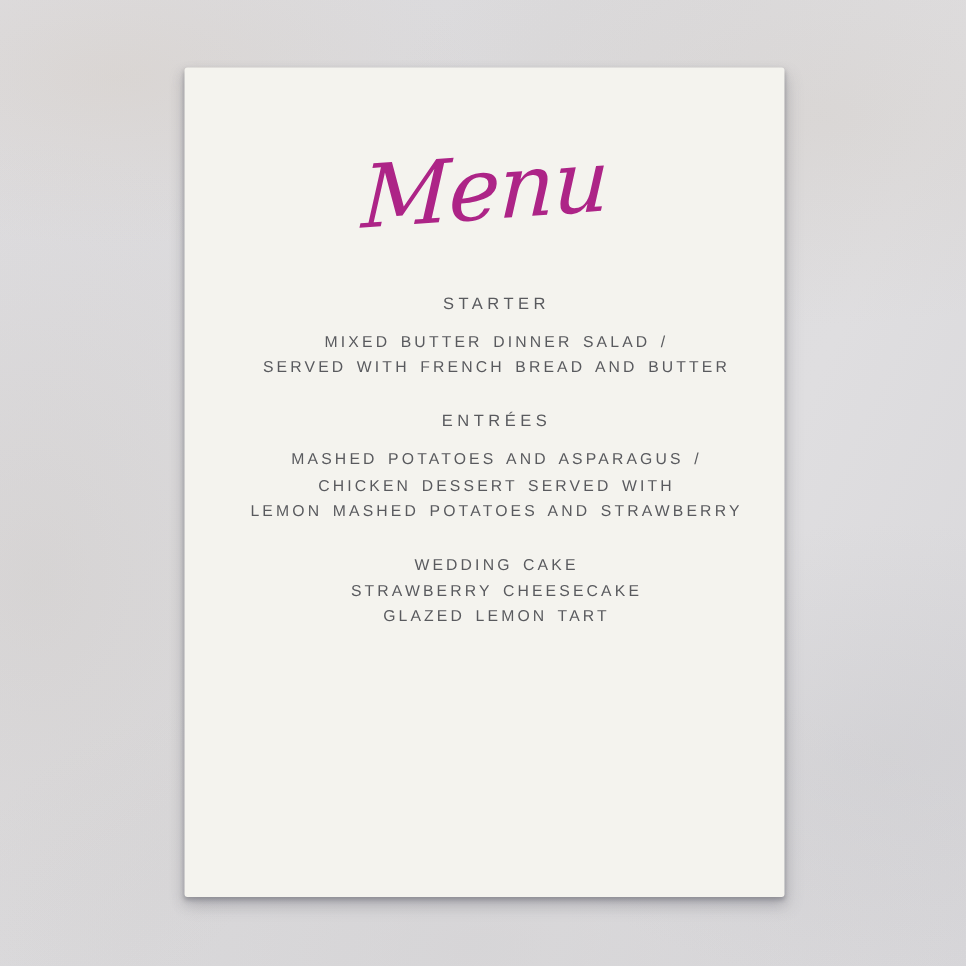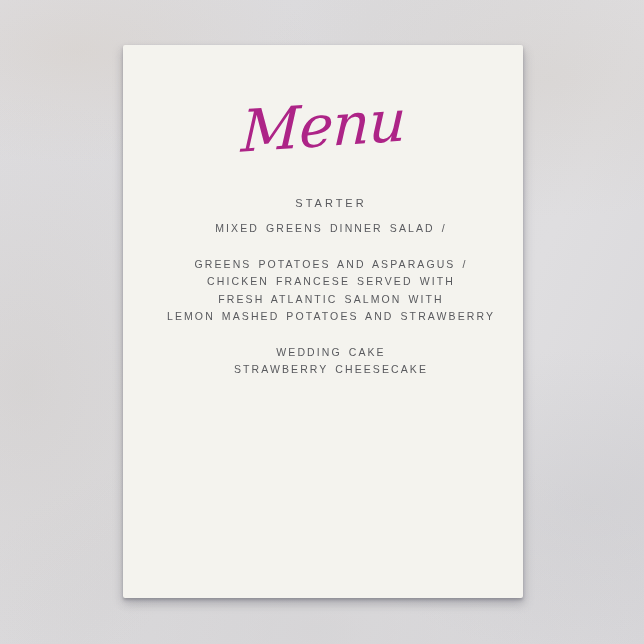--- a/index.html
+++ b/index.html
@@ -83,28 +83,30 @@
 <body>
 
 <div class="card">
 
   <div class="title-wrap">
     <div class="script-title">Menu</div>
   </div>
 
   <div class="menu-section">
     <div class="section-heading">STARTER</div>
-    <div class="menu-line">MIXED GREENS DINNER SALAD /</div>
+    <div class="menu-line">MIXED BUTTER DINNER SALAD /</div>
+    <div class="menu-line">SERVED WITH FRENCH BREAD AND BUTTER</div>
   </div>
 
   <div class="menu-section">
-    <div class="menu-line">GREENS POTATOES AND ASPARAGUS /</div>
-    <div class="menu-line">CHICKEN FRANCESE SERVED WITH</div>
-    <div class="menu-line">FRESH ATLANTIC SALMON WITH</div>
+    <div class="section-heading">ENTRÉES</div>
+    <div class="menu-line">MASHED POTATOES AND ASPARAGUS /</div>
+    <div class="menu-line">CHICKEN DESSERT SERVED WITH</div>
     <div class="menu-line">LEMON MASHED POTATOES AND STRAWBERRY</div>
   </div>
 
   <div class="menu-section">
     <div class="menu-line">WEDDING CAKE</div>
     <div class="menu-line">STRAWBERRY CHEESECAKE</div>
+    <div class="menu-line">GLAZED LEMON TART</div>
   </div>
 
 </div>
 
 </body></html>

